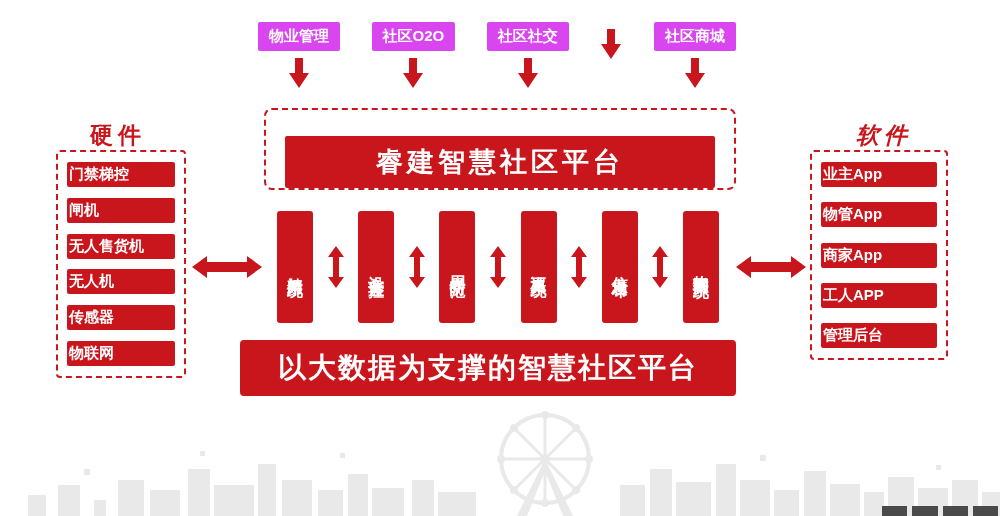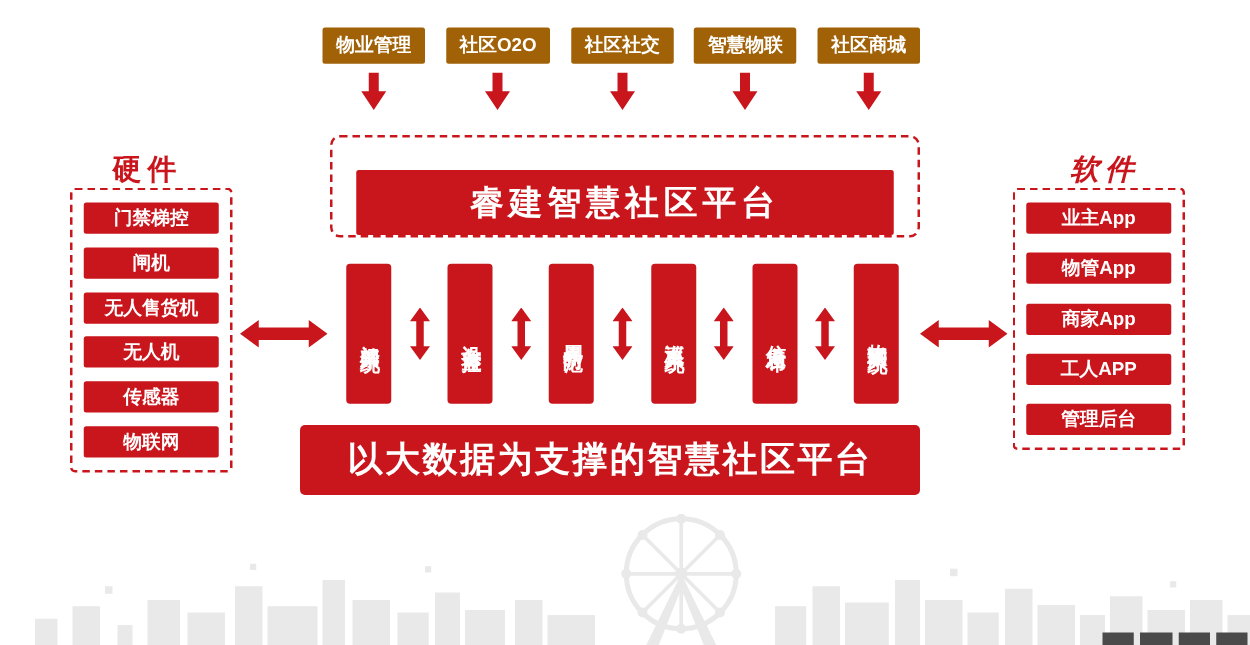--- a/index.html
+++ b/index.html
@@ -5,21 +5,21 @@
   * { margin:0; padding:0; box-sizing:border-box; }
   html,body { background:#ffffff; }
   .stage {
     position:relative; width:1000px; height:516px; background:#ffffff;
     font-family:"Liberation Sans","DejaVu Sans",sans-serif; overflow:hidden;
   }
   
   .top-row { position:absolute; left:258px; top:22px; width:478px; display:flex; justify-content:space-between; }
   .top-module { display:flex; flex-direction:column; align-items:center; }
   .chip {
-    background:#a16207; color:#fff; font-weight:bold; font-size:15px;
+    background:#d946ef; color:#fff; font-weight:bold; font-size:15px;
     padding:5px 11px; border-radius:2px; white-space:nowrap;
   }
   .down-arrow { width:22px; height:30px; margin-top:7px; }
   .accent { fill:#c9161d; }
 
   
   .platform-dashed {
     position:absolute; left:264px; top:108px; width:472px; height:82px;
     border:2px dashed #c9161d; border-radius:8px;
     display:flex; align-items:flex-end; justify-content:center;
@@ -35,21 +35,21 @@
   .hw-title { left:90px; top:120px; }
   .sw-title { left:856px; top:120px;font-style:italic; }
   .side-panel {
     position:absolute; border:2px dashed #c9161d; border-radius:4px;
     display:flex; flex-direction:column; justify-content:space-between; padding:10px 9px;
   }
   .hw-panel { left:56px; top:150px; width:130px; height:228px; }
   .sw-panel { left:810px; top:150px; width:138px; height:210px; }
   .side-item {
     background:#c9161d; color:#fff; font-weight:bold; font-size:15px;
-    text-align:center; padding:3px 2px; border-radius:2px; white-space:nowrap;
+    text-align:left; padding:3px 2px; border-radius:2px; white-space:nowrap;
   }
 
   
   .systems-row {
     position:absolute; left:277px; top:210px; width:442px; height:114px;
     display:flex; align-items:center; justify-content:space-between;
   }
   .sys-box {
     width:36px; height:112px; background:#c9161d; border-radius:3px; color:#fff;
     display:flex; align-items:center; justify-content:center;
@@ -98,21 +98,20 @@
           <polygon class="accent" points="6,0 14,0 14,15 20,15 10,30 0,15 6,15"></polygon>
         </svg>
     </div>
     <div class="top-module">
       <div class="chip">社区社交</div>
       <svg class="down-arrow" viewBox="0 0 20 30">
           <polygon class="accent" points="6,0 14,0 14,15 20,15 10,30 0,15 6,15"></polygon>
         </svg>
     </div>
     <div class="top-module">
-      <div class="chip">智慧物联</div>
       <svg class="down-arrow" viewBox="0 0 20 30">
           <polygon class="accent" points="6,0 14,0 14,15 20,15 10,30 0,15 6,15"></polygon>
         </svg>
     </div>
     <div class="top-module">
       <div class="chip">社区商城</div>
       <svg class="down-arrow" viewBox="0 0 20 30">
           <polygon class="accent" points="6,0 14,0 14,15 20,15 10,30 0,15 6,15"></polygon>
         </svg>
     </div>

